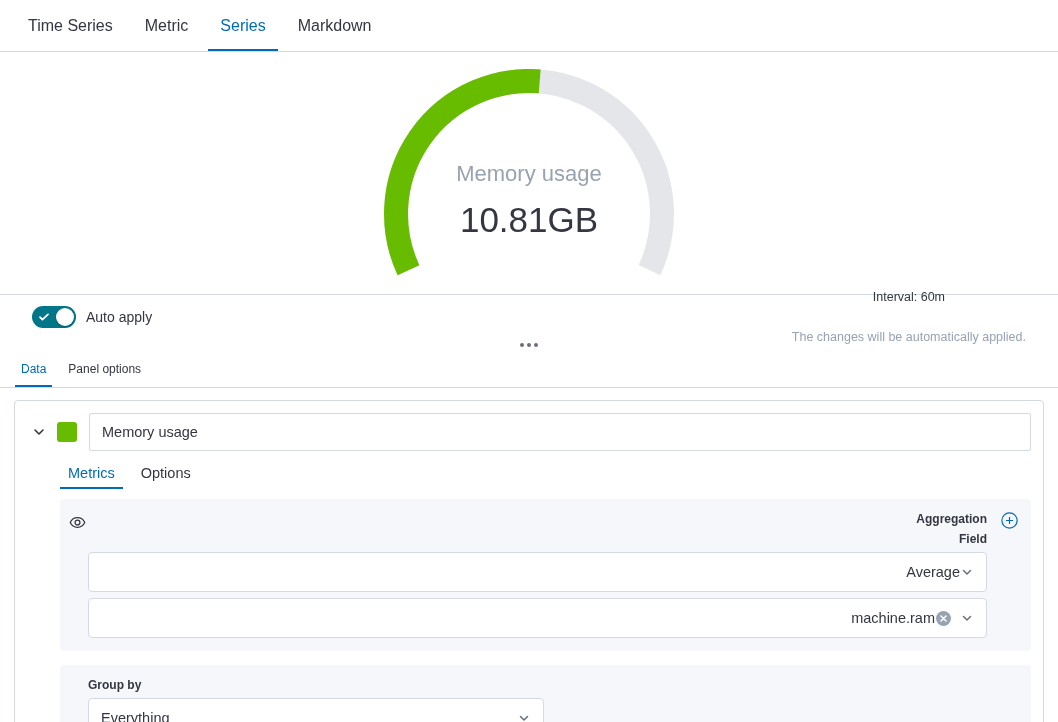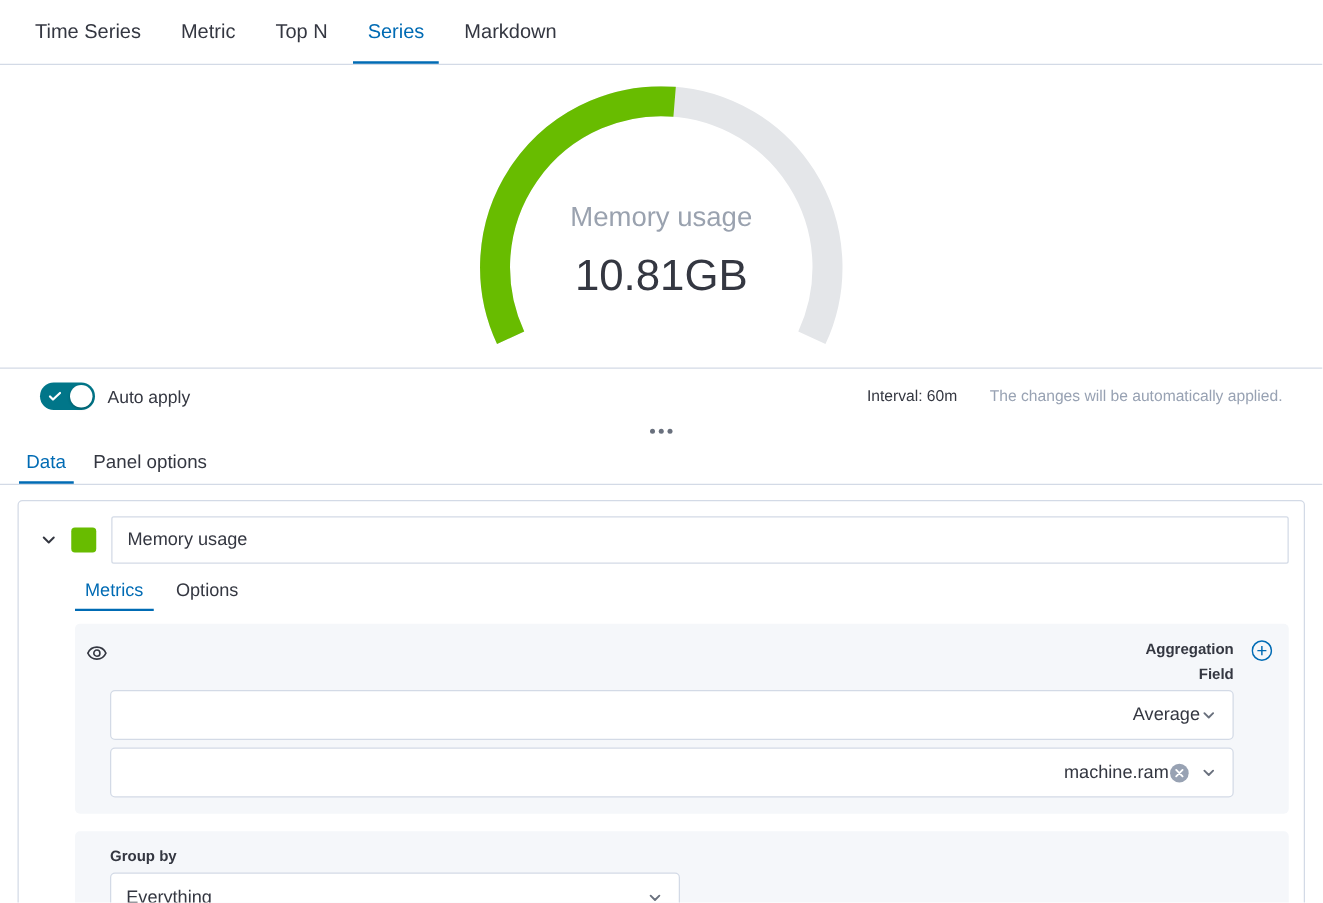--- a/index.html
+++ b/index.html
@@ -22,29 +22,29 @@
   .top-tab{display:flex;align-items:center;padding:0 12px;margin:0 4px;font-size:16px;font-weight:500;cursor:pointer;white-space:nowrap;}
   .top-tab.active{color:var(--accent);box-shadow:inset 0 -2px 0 var(--accent);}
   
   .gauge-section{height:243px;border-bottom:1px solid var(--border);display:flex;align-items:center;justify-content:center;padding-top:10px;}
   
   .autoapply-row{height:44px;display:flex;align-items:center;padding:0 32px;}
   .switch{position:relative;width:44px;height:22px;border-radius:11px;background:var(--toggle);cursor:pointer;flex:none;}
   .switch .thumb{position:absolute;right:2px;top:2px;width:18px;height:18px;border-radius:50%;background:#fff;box-shadow:0 1px 2px rgba(0,0,0,.25);}
   .switch .check{position:absolute;left:6px;top:5px;line-height:0;}
   .autoapply-label{margin-left:10px;font-size:14px;}
-  .right-info{margin-left:auto;display:flex;align-items:center;gap:26px;}
+  .right-info{margin-left:auto;display:flex;align-items:center;gap:26px;flex-direction:column;}
   .interval{font-size:12.5px;color:var(--text);}
   .hint{font-size:12.5px;color:var(--muted);}
   
   .drag-handle{height:12px;display:flex;align-items:center;justify-content:center;gap:3px;cursor:row-resize;}
   .drag-handle i{width:4px;height:4px;border-radius:50%;background:#69707D;}
   
   .config-tabs{display:flex;align-items:stretch;height:37px;border-bottom:1px solid var(--border);padding:0 10px;}
-  .config-tab{display:flex;align-items:center;padding:0 6px;margin:0 5px;font-size:15px;cursor:pointer;white-space:nowrap;}
+  .config-tab{display:flex;align-items:center;padding:0 6px;margin:0 5px;font-size:12px;cursor:pointer;white-space:nowrap;}
   .config-tab.active{color:var(--accent);box-shadow:inset 0 -2px 0 var(--accent);}
   
   .series-panel{margin:12px 14px;border:1px solid var(--border);border-radius:4px;padding:12px;background:#fff;}
   .series-head{display:flex;align-items:center;}
   .collapse-btn{width:24px;height:24px;display:flex;align-items:center;justify-content:center;cursor:pointer;flex:none;}
   .swatch{width:20px;height:20px;border-radius:3px;margin:0 12px 0 6px;background:var(--green);cursor:pointer;flex:none;}
   .series-input{flex:1;height:38px;border:1px solid var(--border);border-radius:2px;padding:0 12px;font-size:14.5px;font-family:inherit;color:var(--text);background:#fff;outline:none;}
   .series-tabs{display:flex;margin:6px 0 0 33px;}
   .series-tab{padding:8px 8px;margin-right:10px;font-size:14.5px;cursor:pointer;}
   .series-tab.active{color:var(--accent);box-shadow:inset 0 -2px 0 var(--accent);}
@@ -60,21 +60,20 @@
   .select .val{flex:1;color:var(--text);}
   .select .icons{display:flex;align-items:center;gap:8px;line-height:0;}
   .groupby-select{width:456px;margin-top:6px;}
 </style>
 </head>
 <body>
 
 <div class="top-tabs">
   <div class="top-tab">Time Series</div>
   <div class="top-tab">Metric</div>
-  <div class="top-tab">Top N</div>
   <div class="top-tab active">Series</div>
   <div class="top-tab">Markdown</div>
 </div>
 
 <div class="gauge-section">
   <svg width="300" height="218" viewBox="0 0 300 218">
     <path d="M 29.5 201.2 A 133 133 0 1 1 270.5 201.2" fill="none" stroke-width="24" stroke="#E4E6E9"></path>
     <path d="M 29.5 201.2 A 133 133 0 0 1 160.7 12.4" fill="none" stroke-width="24" stroke="#68BC00"></path>
     <text x="150" y="112" text-anchor="middle" font-size="22" fill="#9AA2AF">Memory usage</text>
     <text x="150" y="163" text-anchor="middle" font-size="35" fill="#343741">10.81GB</text>

